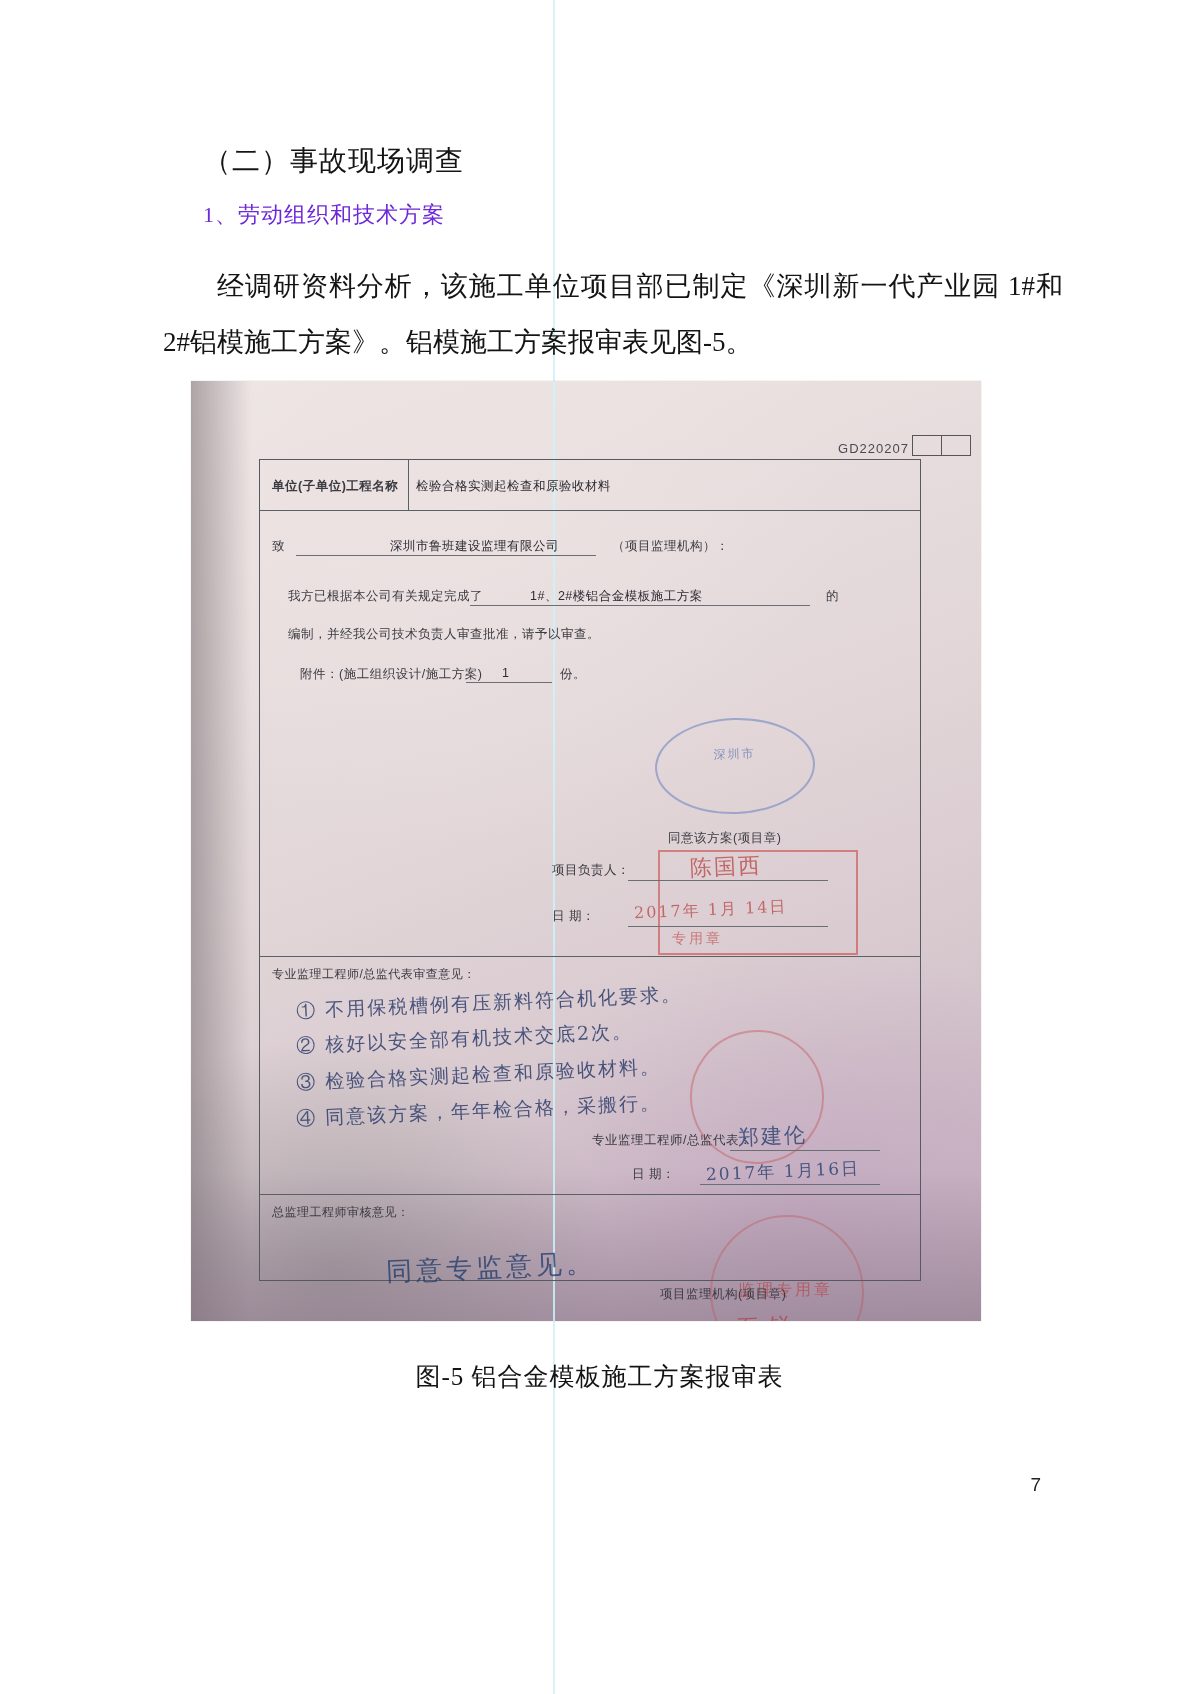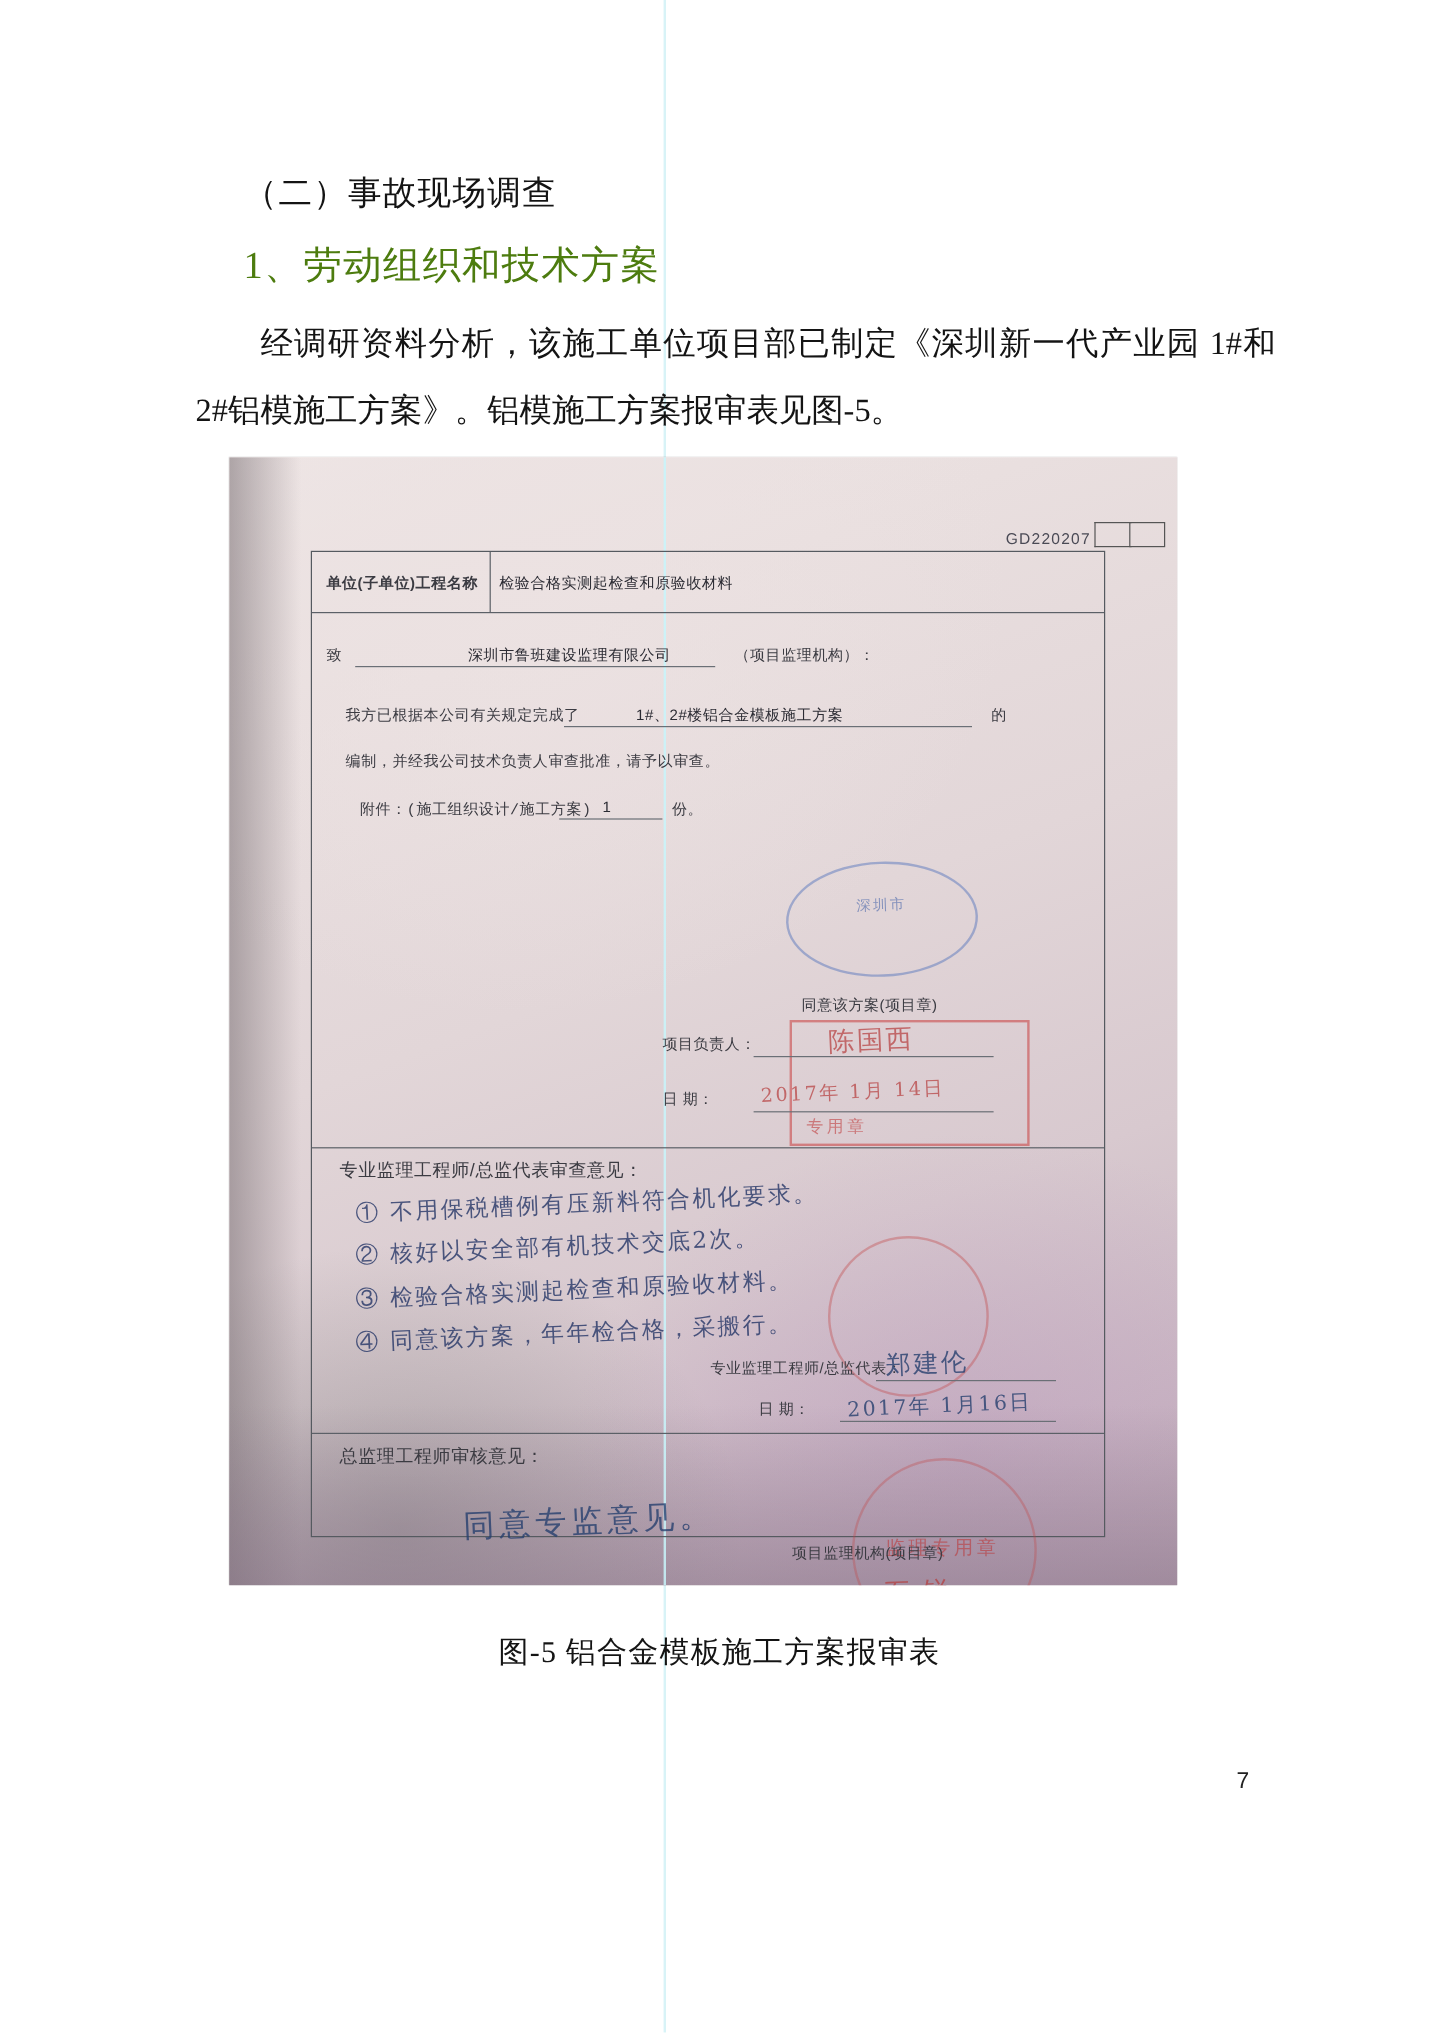--- a/index.html
+++ b/index.html
@@ -37,23 +37,23 @@
     left: 203px;
     top: 142px;
     font-size: 28px;
     letter-spacing: 1px;
     color: #141414;
   }
   .heading-2 {
     position: absolute;
     left: 203px;
     top: 200px;
-    font-size: 32px;
+    font-size: 22px;
     letter-spacing: 1px;
-    color: #4d7c0f;
+    color: #6d28d9;
   }
   .body-block {
     position: absolute;
     left: 163px;
     top: 258px;
     width: 900px;
     font-size: 27px;
     line-height: 56px;
     color: #141414;
     text-align: justify;
@@ -243,25 +243,24 @@
     color: #27406f;
     font-size: 21px;
     opacity: 0.8;
   }
   .handwriting.big {
     font-size: 26px;
     letter-spacing: 4px;
   }
   .sec-label {
     position: absolute;
-    font-size: 15px;
+    font-size: 12px;
     color: #3b3b42;
     letter-spacing: 0.5px;
     white-space: nowrap;
-    margin-left: 11px;
   }
 </style>
 </head>
 <body>
 
 <div class="page">
   <div class="scan-line"></div>
 
   <div class="content">
 
@@ -294,21 +293,21 @@
         <div class="cell-value" style="left:130px; top:78px;">深圳市鲁班建设监理有限公司</div>
         <div class="cell-label" style="left:352px; top:78px;">（项目监理机构）：</div>
 
         <div class="cell-label" style="left:28px; top:128px;">我方已根据本公司有关规定完成了</div>
         <div class="ul" style="left:210px; top:145px; width:340px;"></div>
         <div class="cell-value" style="left:270px; top:128px;">1#、2#楼铝合金模板施工方案</div>
         <div class="cell-label" style="left:566px; top:128px;">的</div>
 
         <div class="cell-label" style="left:28px; top:166px;">编制，并经我公司技术负责人审查批准，请予以审查。</div>
 
-        <div class="cell-label" style="left:40px; top:206px;font-family:Liberation Mono, monospace;">附件：(施工组织设计/施工方案)</div>
+        <div class="cell-label" style="left:40px; top:206px;">附件：(施工组织设计/施工方案)</div>
         <div class="ul" style="left:206px; top:222px; width:86px;"></div>
         <div class="cell-value" style="left:242px; top:206px;">1</div>
         <div class="cell-label" style="left:300px; top:206px;">份。</div>
 
         <div class="seal-round-blue">深圳市</div>
 
         <div class="cell-label" style="left:408px; top:370px;">同意该方案(项目章)</div>
         <div class="seal-rect-red"></div>
         <div class="cell-label" style="left:292px; top:402px;">项目负责人：</div>
         <div class="ul" style="left:368px; top:420px; width:200px;"></div>

